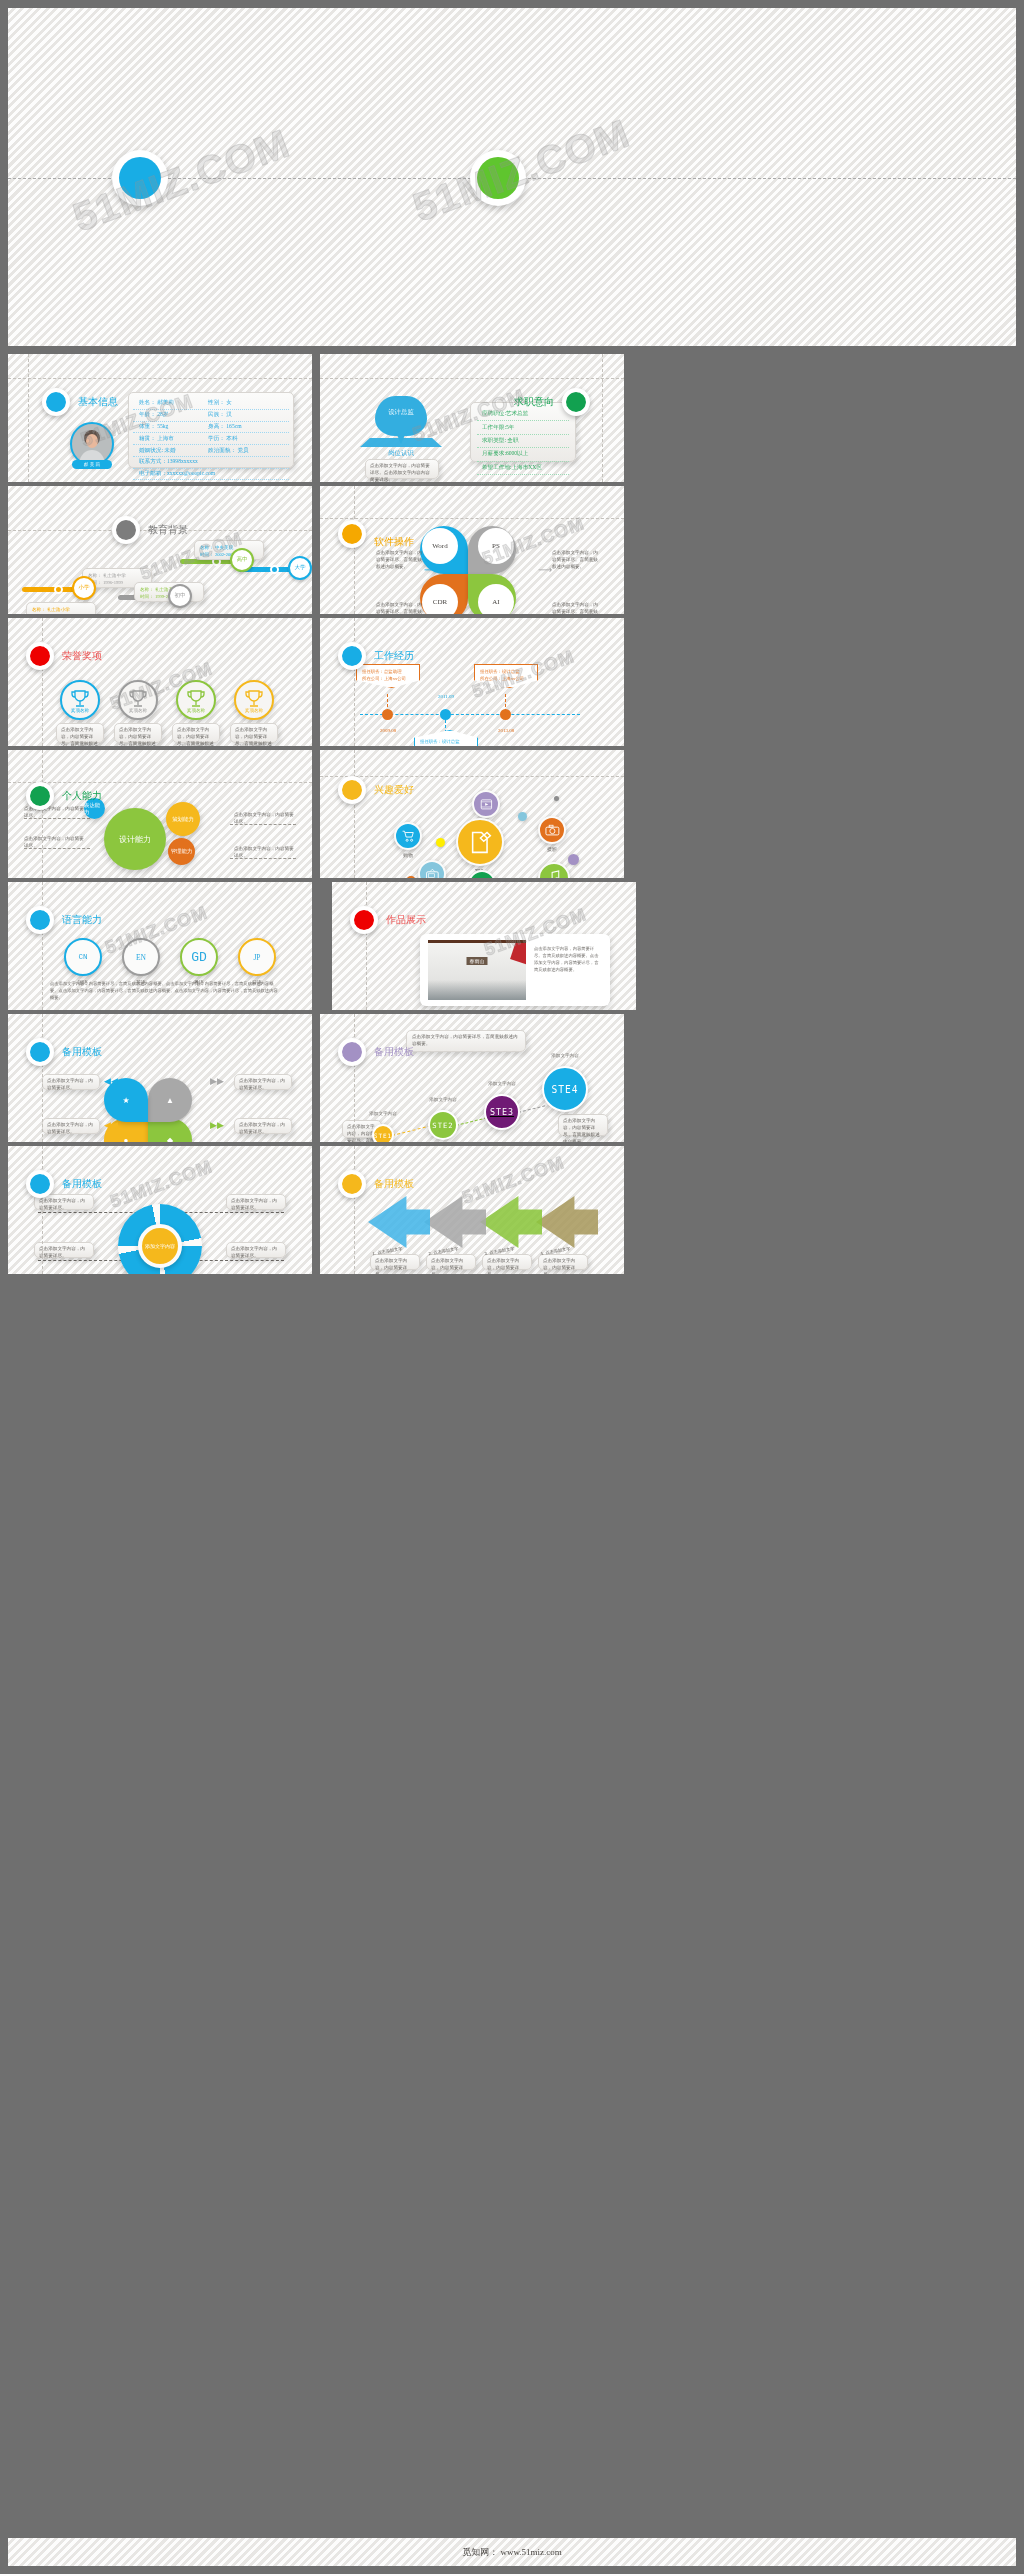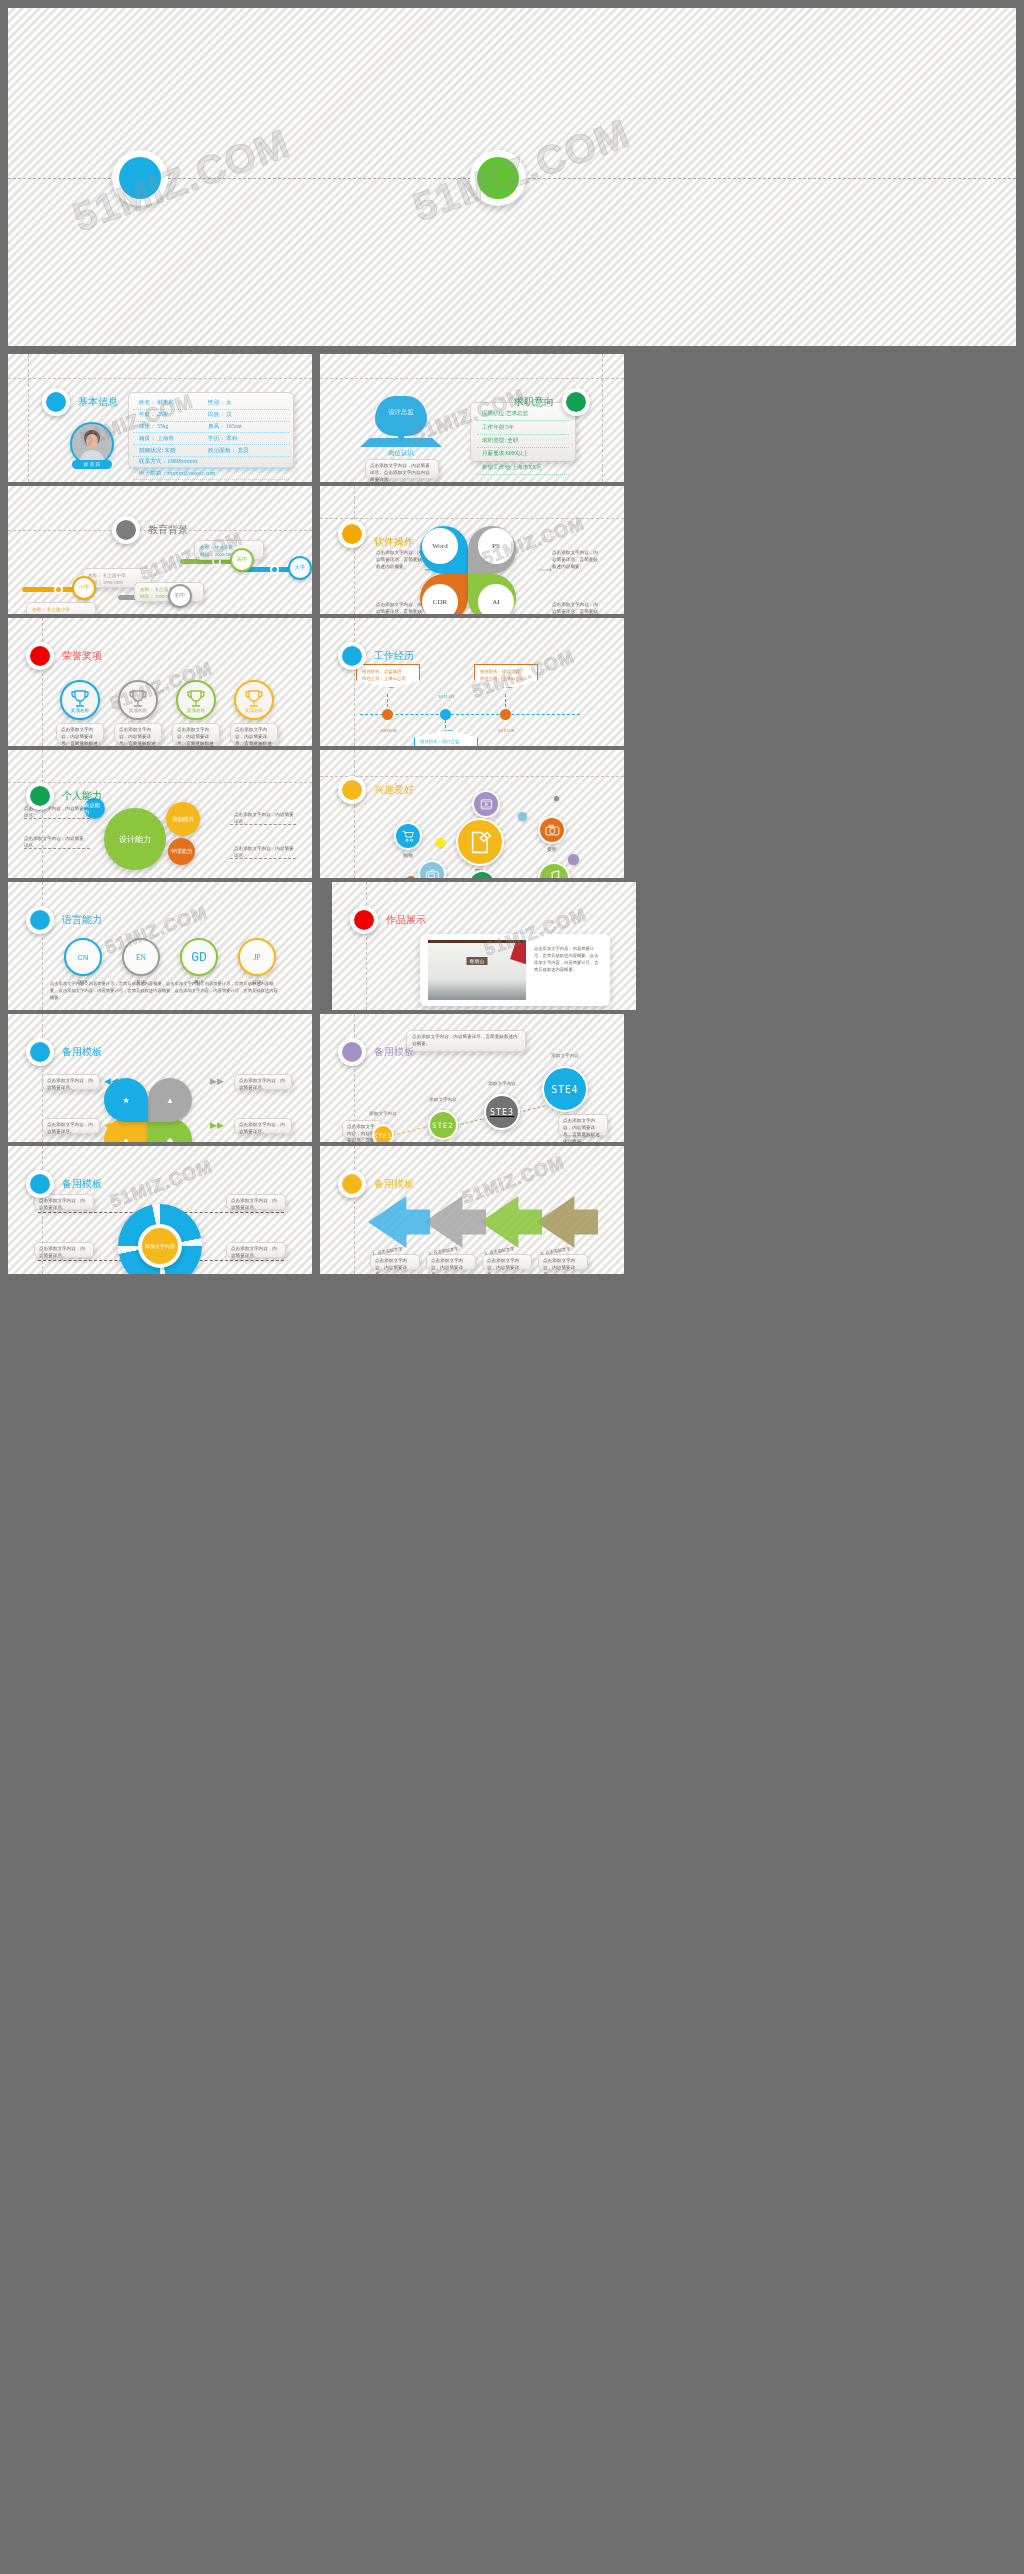--- a/index.html
+++ b/index.html
@@ -525,21 +525,21 @@
   <div class="slide gs" style="left:8px; top:882px;">
     <div class="guide-v" style="left:34px;"></div>
     <div class="tag" style="left:18px; top:24px;">
       <span class="bullet">
           <i style="background:#18ade5"></i>
         </span>
       <span class="lbl" style="color:#18ade5;">语言能力</span>
     </div>
     <div id="lgWrap">
         <div style="position:absolute; left:56px; top:56px; width:38px; height:38px; border-radius:50%; background:#fbfbfa; border:2.4px solid #18ade5; display:flex; align-items:center; justify-content:center; z-index:6; box-shadow:0 2px 5px rgba(0,0,0,.2);">
-          <span style="color:#2aa9e0; font-size:7.5px; font-family:Liberation Sans, sans-serif;">CN</span>
+          <span style="color:#2aa9e0; font-size:7.5px; font-family:Liberation Mono, monospace;">CN</span>
         </div>
         <div class="sm" style="position:absolute; left:50px; top:97px; width:50px; z-index:6;">国语</div>
         <div style="position:absolute; left:114px; top:56px; width:38px; height:38px; border-radius:50%; background:#fbfbfa; border:2.4px solid #9c9c9c; display:flex; align-items:center; justify-content:center; z-index:6; box-shadow:0 2px 5px rgba(0,0,0,.2);">
           <span style="color:#2aa9e0; font-size:7.5px; font-family:'Liberation Serif',serif;">EN</span>
         </div>
         <div class="sm" style="position:absolute; left:108px; top:97px; width:50px; z-index:6;">英语</div>
         <div style="position:absolute; left:172px; top:56px; width:38px; height:38px; border-radius:50%; background:#fbfbfa; border:2.4px solid #8cc63e; display:flex; align-items:center; justify-content:center; z-index:6; box-shadow:0 2px 5px rgba(0,0,0,.2);">
           <span style="color:#2aa9e0; font-size:13px; font-family:Liberation Mono, monospace;">GD</span>
         </div>
         <div class="sm" style="position:absolute; left:166px; top:97px; width:50px; z-index:6;">粤语</div>
@@ -624,21 +624,21 @@
         <div style="position:absolute; left:52px; top:110px; width:22px; height:22px; border-radius:50%; background:#f5b81c; display:flex; align-items:center; justify-content:center; z-index:7; border:2.5px solid #fff; box-shadow:0 2px 6px rgba(0,0,0,.22);">
           <span style="color:#fff; font-size:6px; font-family:'DejaVu Sans Mono',monospace; letter-spacing:1px;">STE1</span>
         </div>
         <div style="position:absolute; left:72px; top:121px; width:40px; border-top:1.2px dashed #f5b81c; transform-origin:left center; transform:rotate(-14deg); z-index:5;"></div>
         <div style="position:absolute; left:38px; top:97px; width:50px; text-align:center; font-size:4.6px; color:#6d6a66; z-index:7;">添加文字内容</div>
         <div style="position:absolute; left:108px; top:96px; width:30px; height:30px; border-radius:50%; background:#8cc63e; display:flex; align-items:center; justify-content:center; z-index:7; border:2.5px solid #fff; box-shadow:0 2px 6px rgba(0,0,0,.22);">
           <span style="color:#fff; font-size:7.2px; font-family:'DejaVu Sans Mono',monospace; letter-spacing:1px;">STE2</span>
         </div>
         <div style="position:absolute; left:136px; top:111px; width:32px; border-top:1.2px dashed #8cc63e; transform-origin:left center; transform:rotate(-14deg); z-index:5;"></div>
         <div style="position:absolute; left:94px; top:83px; width:58px; text-align:center; font-size:4.6px; color:#6d6a66; z-index:7;">添加文字内容</div>
-        <div style="position:absolute; left:164px; top:80px; width:36px; height:36px; border-radius:50%; background:#737373; display:flex; align-items:center; justify-content:center; z-index:7; border:2.5px solid #fff; box-shadow:0 2px 6px rgba(0,0,0,.22);text-decoration:underline;">
+        <div style="position:absolute; left:164px; top:80px; width:36px; height:36px; border-radius:50%; background:#701a75; display:flex; align-items:center; justify-content:center; z-index:7; border:2.5px solid #fff; box-shadow:0 2px 6px rgba(0,0,0,.22);text-decoration:underline;">
           <span style="color:#fff; font-size:8.4px; font-family:'DejaVu Sans Mono',monospace; letter-spacing:1px;">STE3</span>
         </div>
         <div style="position:absolute; left:198px; top:98px; width:28px; border-top:1.2px dashed #9c9c9c; transform-origin:left center; transform:rotate(-14deg); z-index:5;"></div>
         <div style="position:absolute; left:150px; top:67px; width:64px; text-align:center; font-size:4.6px; color:#6d6a66; z-index:7;">添加文字内容</div>
         <div style="position:absolute; left:222px; top:52px; width:46px; height:46px; border-radius:50%; background:#18ade5; display:flex; align-items:center; justify-content:center; z-index:7; border:2.5px solid #fff; box-shadow:0 2px 6px rgba(0,0,0,.22);">
           <span style="color:#fff; font-size:9.6px; font-family:'DejaVu Sans Mono',monospace; letter-spacing:1px;">STE4</span>
         </div>
         <div style="position:absolute; left:208px; top:39px; width:74px; text-align:center; font-size:4.6px; color:#6d6a66; z-index:7;">添加文字内容</div>
         <div class="card" style="left:22px; top:106px; width:40px; height:18px; padding:3px 4px;">
           <div class="blurb">点击添加文字内容，内容简要详尽，言简意赅叙述内容概要。</div>
@@ -711,13 +711,16 @@
         </div>
         <div style="position:absolute; left:216px; top:50px; width:62px; height:52px; background:#a99a5e; opacity:.88; clip-path:polygon(0 50%,62% 0,62% 26%,100% 26%,100% 74%,62% 74%,62% 100%); z-index:3;"></div>
         <div style="position:absolute; left:220px; top:100px; width:60px; font-size:4.3px; color:#5d5a56; transform:rotate(-10deg); z-index:8;">4. 点击添加文字</div>
         <div class="card" style="left:218px; top:108px; width:50px; height:16px; padding:3px 4px;">
           <div class="blurb">点击添加文字内容，内容简要详尽。</div>
         </div>
       </div>
     <div class="watermark" style="left:140px; top:24px; font-size:18px;">51MIZ.COM</div>
   </div>
 
+  <div class="footer">
+    <span>觅知网： www.51miz.com</span>
+  </div>
 </div>
 
 </body></html>

